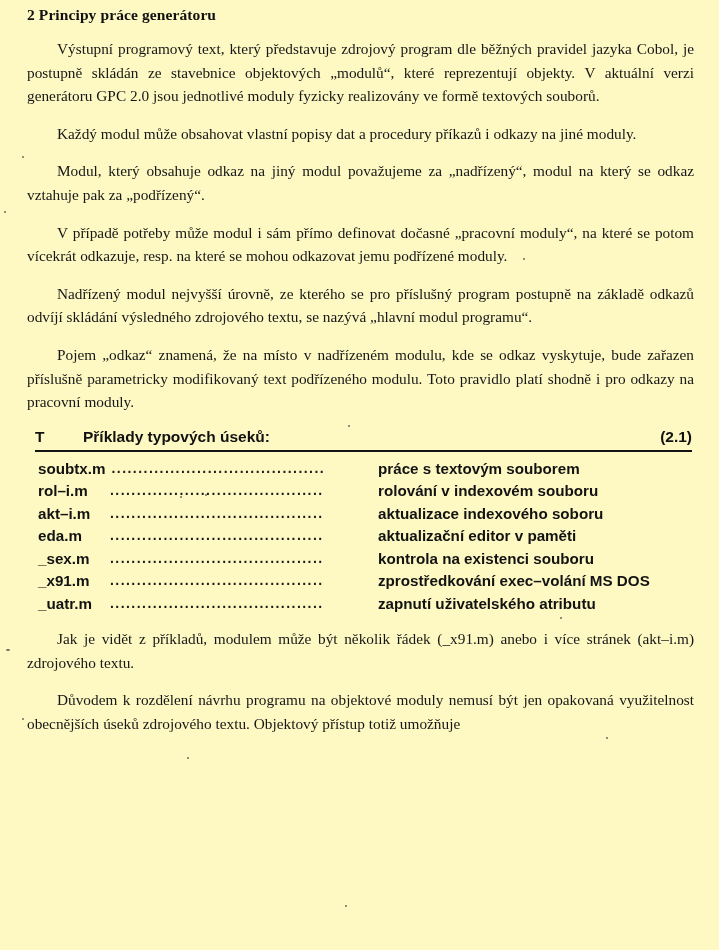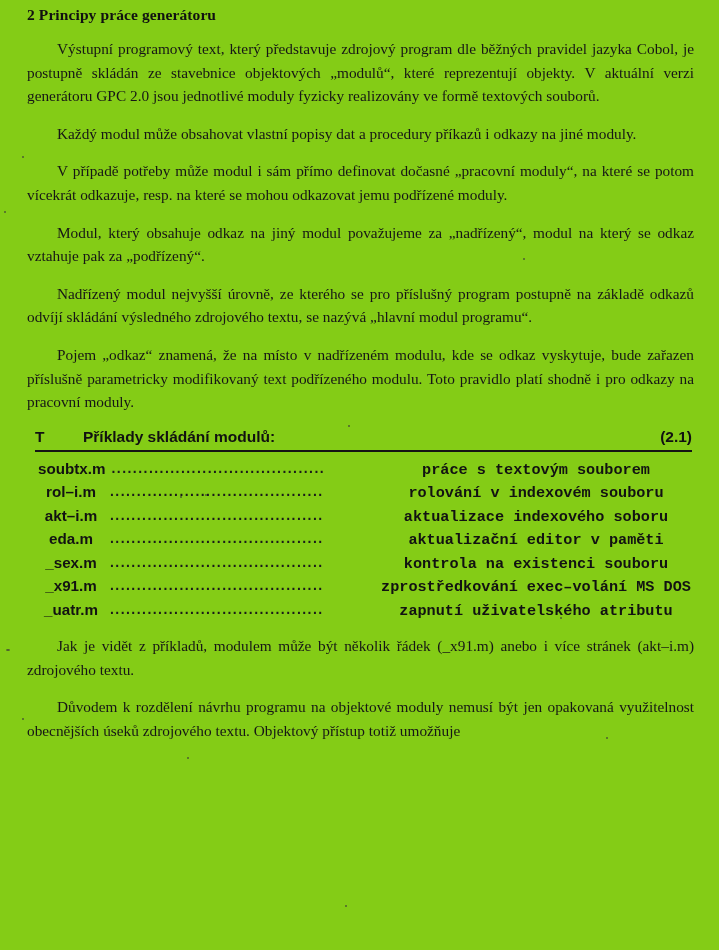--- a/index.html
+++ b/index.html
@@ -13,21 +13,21 @@
     overflow: hidden;
     font-family: "Liberation Serif", "DejaVu Serif", serif;
     color: #1a1a1a;
     position: relative;
   }
 
   
   .page {
     position: absolute;
     inset: 0;
-    background: #84cc16;
+    background: #fef9c3;
     padding: 9px;
   }
 
   .content {
     position: absolute;
     left: 27px;
     top: 6px;
     width: 667px;
   }
 
@@ -91,21 +91,20 @@
     width: 657px;
   }
 
   ul.module-list {
     list-style: none;
     margin: 0;
     padding: 0 0 0 11px;
     font-family: "Liberation Sans", "DejaVu Sans", sans-serif;
     font-weight: bold;
     font-size: 15.2px;
-    text-align: center;
   }
   ul.module-list li {
     display: flex;
     align-items: baseline;
     line-height: 21.5px;
     white-space: nowrap;
     color: #121212;
   }
   ul.module-list li .mod-name {
     flex: 0 0 auto;
@@ -117,21 +116,20 @@
     letter-spacing: 1.45px;
     color: #1a1a1a;
     padding: 0 4px 0 6px;
     font-size: 14px;
     position: relative;
     top: -1px;
   }
   ul.module-list li .mod-desc {
     flex: 0 0 auto;
     padding-left: 2px;
-    font-family: Liberation Mono, monospace;
   }
 
   
   ul.module-list li .leaderwrap {
     flex: 1 1 auto;
     overflow: hidden;
     display: flex;
     justify-content: flex-start;
   }
   ul.module-list li .desccol {
@@ -149,29 +147,29 @@
 </head>
 <body>
 
 <div class="page">
   <div class="content">
 
     <h1 class="section-title">2 Principy práce generátoru</h1>
 
     <p class="para">Výstupní programový text, který představuje zdrojový program dle běžných pravidel jazyka Cobol, je postupně skládán ze stavebnice objektových „modulů“, které reprezentují objekty. V aktuální verzi generátoru GPC 2.0 jsou jednotlivé moduly fyzicky realizovány ve formě textových souborů.</p>
     <p class="para">Každý modul může obsahovat vlastní popisy dat a procedury příkazů i odkazy na jiné moduly.</p>
+    <p class="para">Modul, který obsahuje odkaz na jiný modul považujeme za „nadřízený“, modul na který se odkaz vztahuje pak za „podřízený“.</p>
     <p class="para">V případě potřeby může modul i sám přímo definovat dočasné „pracovní moduly“, na které se potom vícekrát odkazuje, resp. na které se mohou odkazovat jemu podřízené moduly.</p>
-    <p class="para">Modul, který obsahuje odkaz na jiný modul považujeme za „nadřízený“, modul na který se odkaz vztahuje pak za „podřízený“.</p>
     <p class="para">Nadřízený modul nejvyšší úrovně, ze kterého se pro příslušný program postupně na základě odkazů odvíjí skládání výsledného zdrojového textu, se nazývá „hlavní modul programu“.</p>
     <p class="para">Pojem „odkaz“ znamená, že na místo v nadřízeném modulu, kde se odkaz vyskytuje, bude zařazen příslušně parametricky modifikovaný text podřízeného modulu. Toto pravidlo platí shodně i pro odkazy na pracovní moduly.</p>
 
     <div class="example-block">
       <div class="example-header">
         <span class="tag">T</span>
-        <span class="caption">Příklady skládání modulů:</span>
+        <span class="caption">Příklady typových úseků:</span>
         <span class="eqnum">(2.1)</span>
       </div>
 
       <div class="rule"></div>
 
       <ul class="module-list">
         <li>
           <span class="mod-name">soubtx.m</span>
           <span class="leaderwrap">
               <span class="leader">........................................</span>

